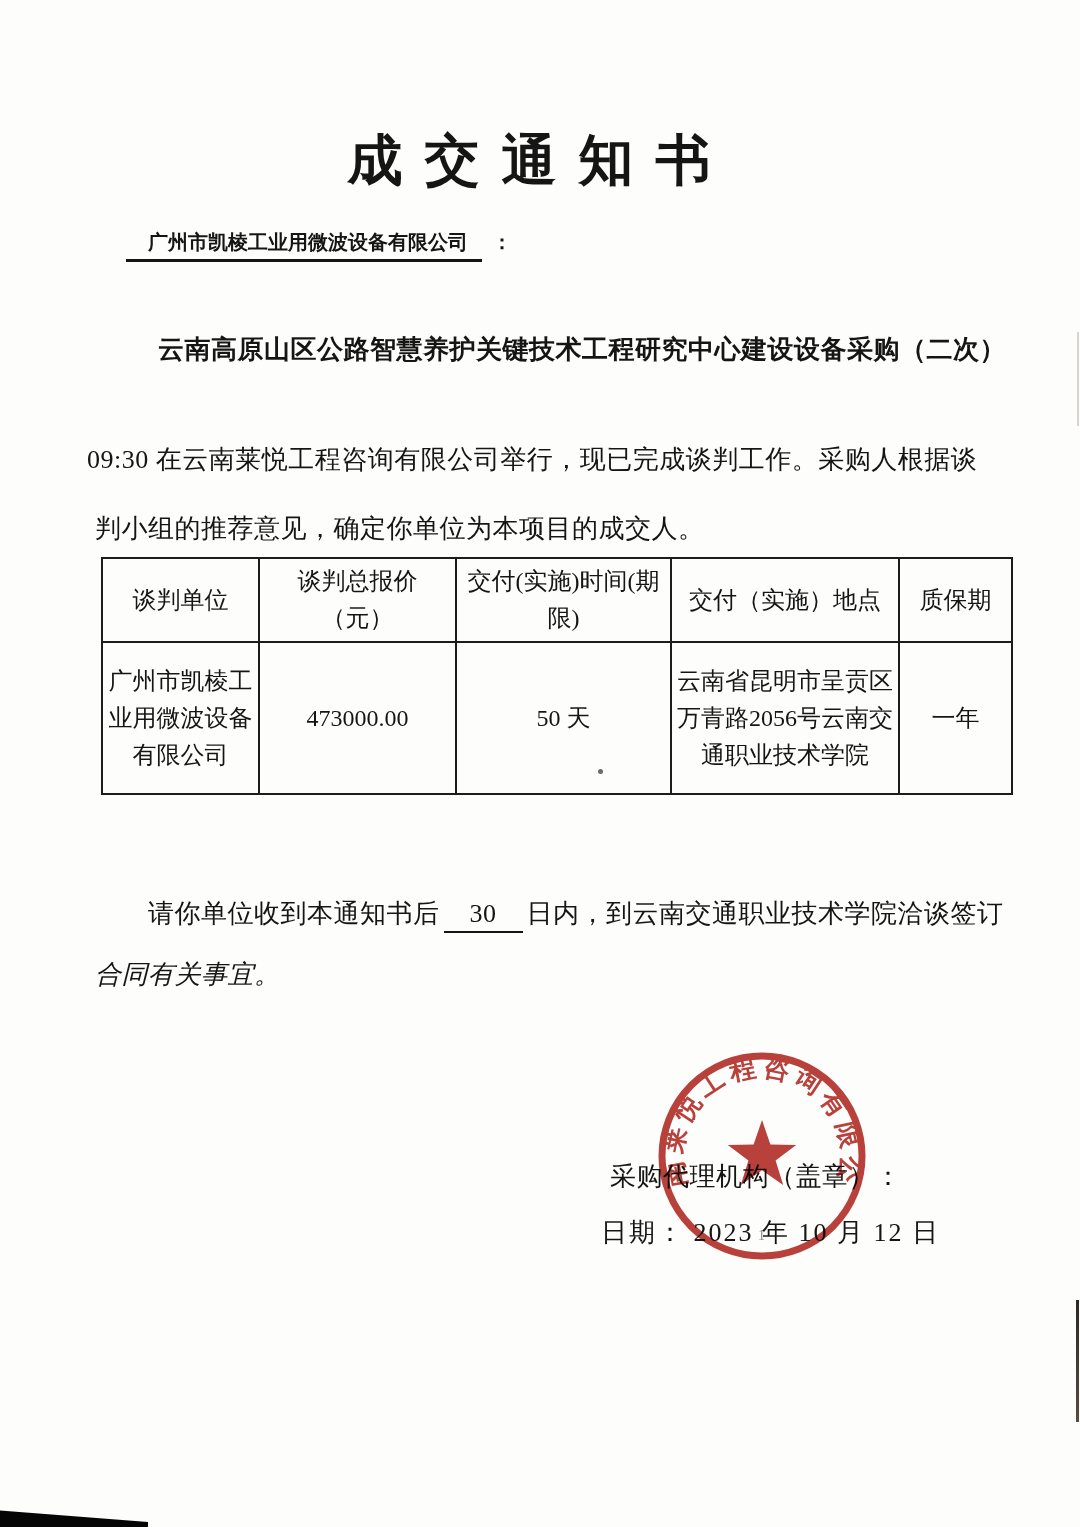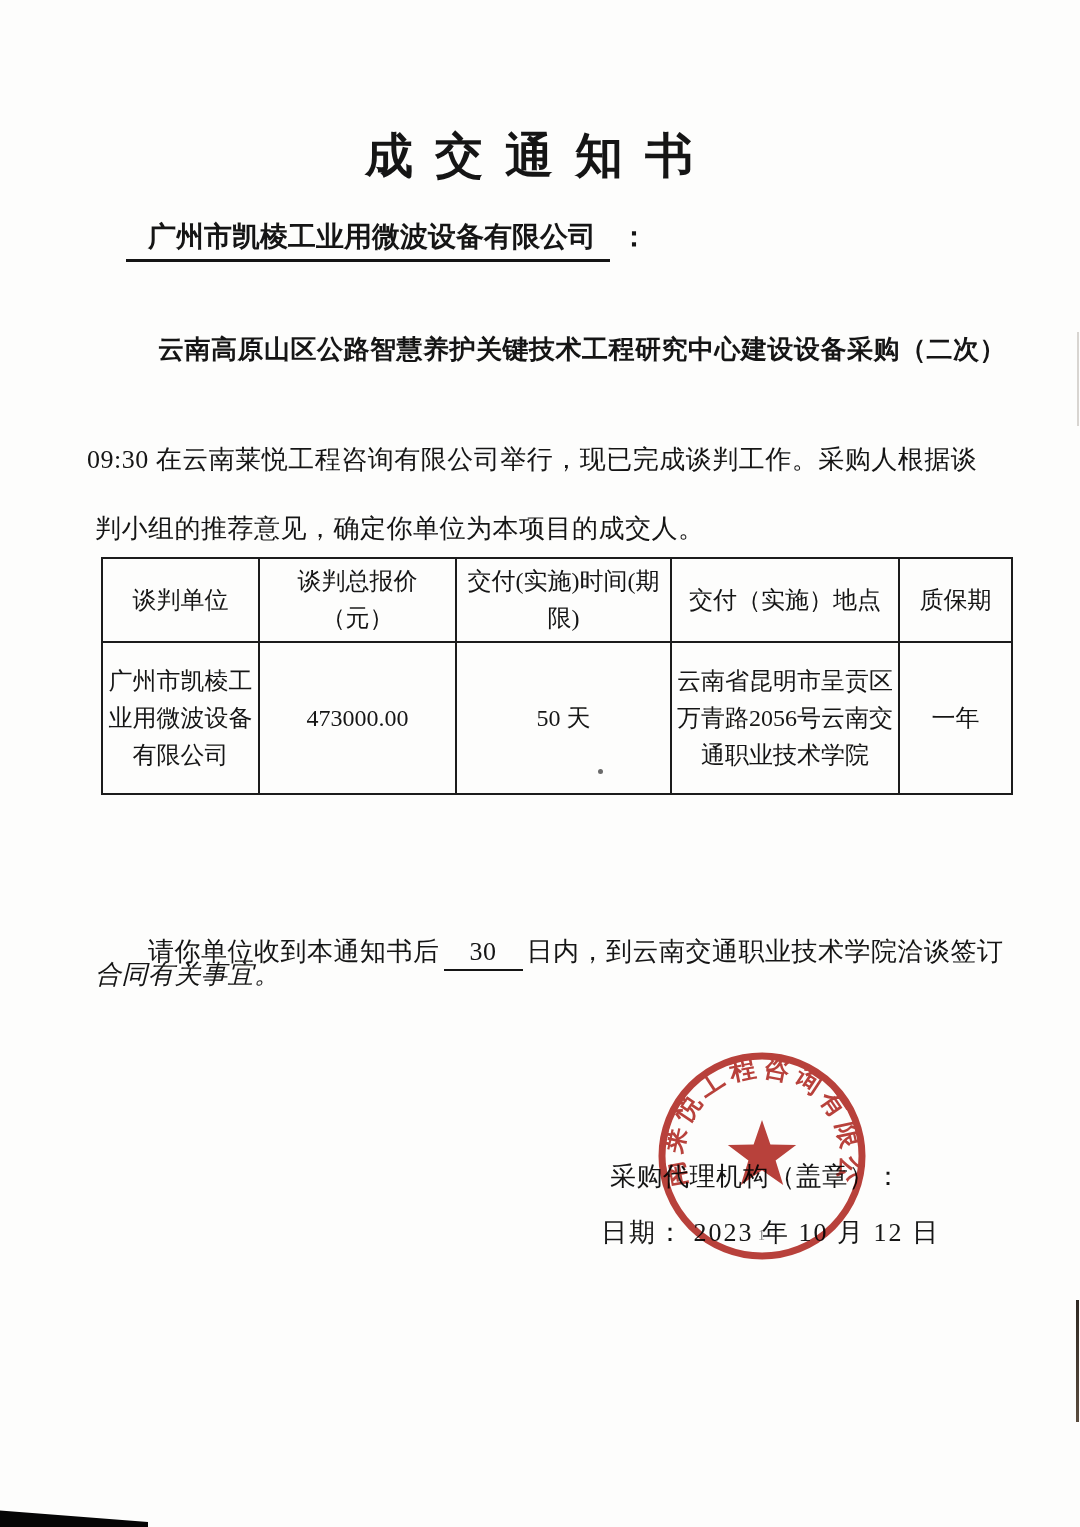--- a/index.html
+++ b/index.html
@@ -8,27 +8,27 @@
     width:1080px; height:1527px;
     margin:0 auto;
     background:#fdfdfc;
     overflow:hidden;
     font-family:"Liberation Serif", serif;
     color:#151515;
   }
   .doc-title {
     position:absolute; top:124px; left:0; width:100%;
     text-align:center;
-    font-size:48px; font-weight:bold;
+    font-size:55px; font-weight:bold;
     letter-spacing:22px;
     white-space:nowrap;
   }
   .addressee-line {
-    position:absolute; top:218px; left:126px;
-    font-size:28px; font-weight:bold; white-space:nowrap;
+    position:absolute; top:229px; left:126px;
+    font-size:20px; font-weight:bold; white-space:nowrap;
   }
   .addressee-underline {
     display:inline-block;
     border-bottom:3px solid #151515;
     padding:0 14px 3px 22px;
   }
   .addr-colon { display:inline-block; margin-left:10px; }
   .bodyline {
     position:absolute;
     font-size:26px;
@@ -62,21 +62,21 @@
   .award-table tr.body { height:152px; }
   .c1 { width:151px;border-radius:32px; } .c2 { width:191px; } .c3 { width:209px;margin-top:20px; }
   .c4 { width:222px; } .c5 { width:107px; }
 
   .speck {
     position:absolute; top:769px; left:598px;
     width:5px; height:5px; border-radius:50%;
     background:#6a6a6a;
   }
 
-  .close1 { top:898px; left:148px;font-family:Liberation Serif, serif; }
+  .close1 { top:860px; left:148px;font-family:Liberation Serif, serif; }
   .close2 { top:921px; left:95px;font-style:italic; }
   .blank-30 {
     display:inline-block;
     border-bottom:2px solid #151515;
     padding:0 26px 2px 26px;
     margin:0 4px;
   }
 
   .sig1 { top:1123px; left:610px; }
   .sig2 { top:1179px; left:601px; letter-spacing:2px; }

